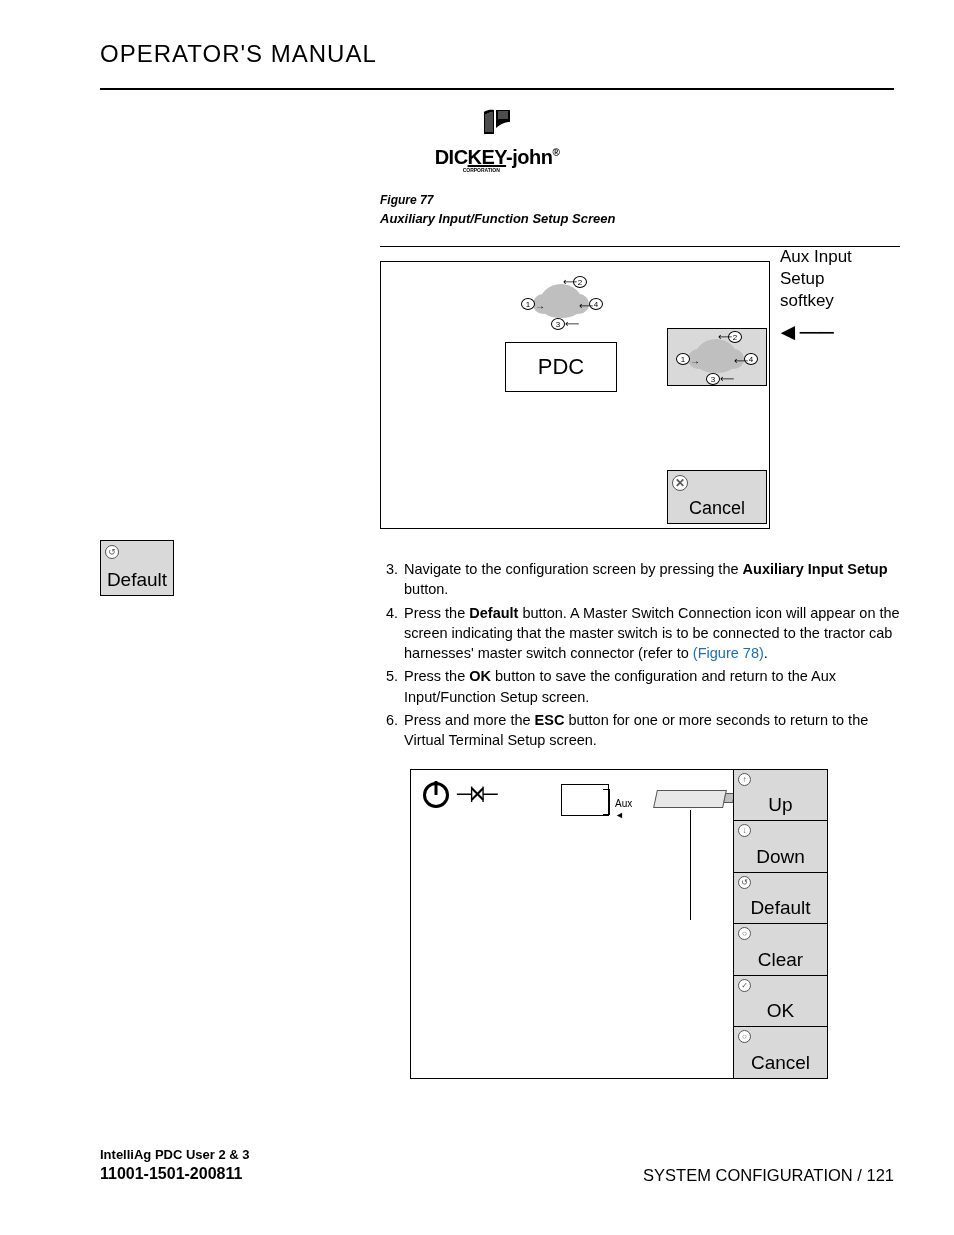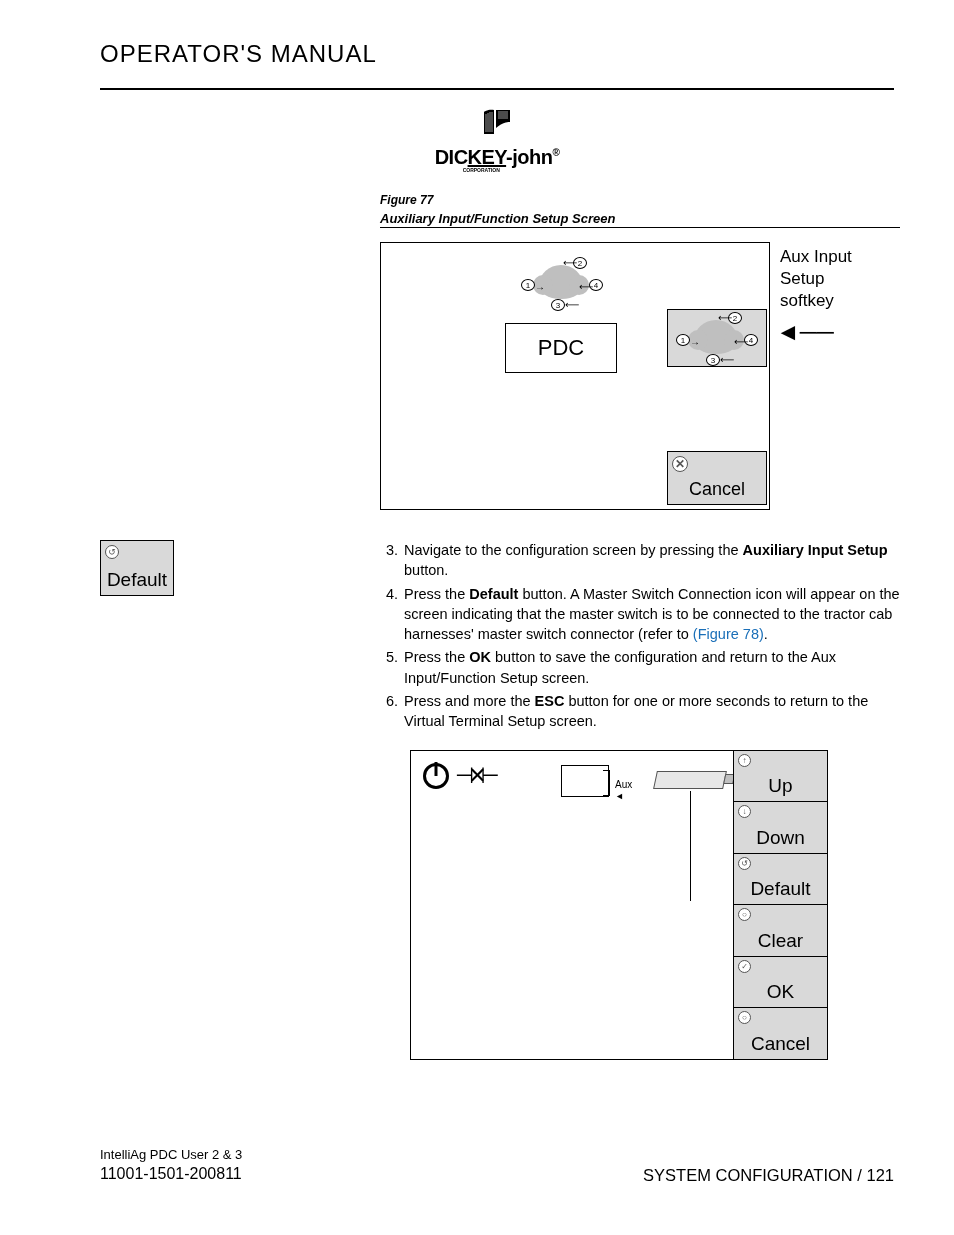--- a/index.html
+++ b/index.html
@@ -57,21 +57,21 @@
     font-style: italic;
     font-weight: bold;
     font-size: 12px;
     margin-bottom: 4px;
   }
   .fig-title {
     font-style: italic;
     font-weight: bold;
     font-size: 13px;
     border-bottom: 1px solid #000;
-    padding-bottom: 1px;
+    padding-bottom: 20px;
     margin-bottom: 14px;
   }
 
   
   .fig77 {
     border: 1.5px solid #000;
     width: 390px;
     height: 268px;
     position: relative;
     margin-left: 0;
@@ -325,20 +325,21 @@
     bottom: 50px;
     left: 100px;
     right: 60px;
     display: flex;
     justify-content: space-between;
     align-items: flex-end;
   }
   .footer-left {
     font-size: 13px;
     line-height: 1.3;
+    font-weight: bold;
   }
   .footer-left .small { font-size: 16px; }
   .footer-right { font-size: 16.5px; }
 </style>
 </head>
 <body>
 
 <div class="header-title">OPERATOR'S MANUAL</div>
 <hr class="header-rule">
 

